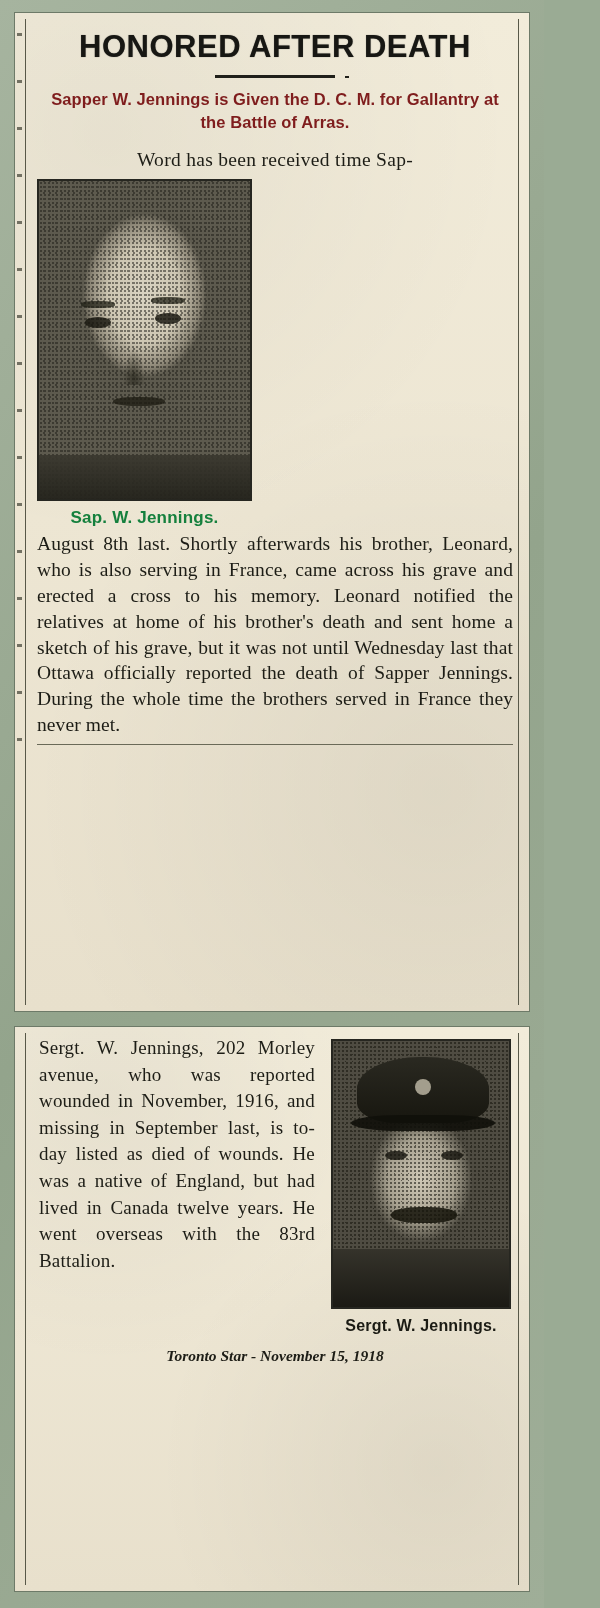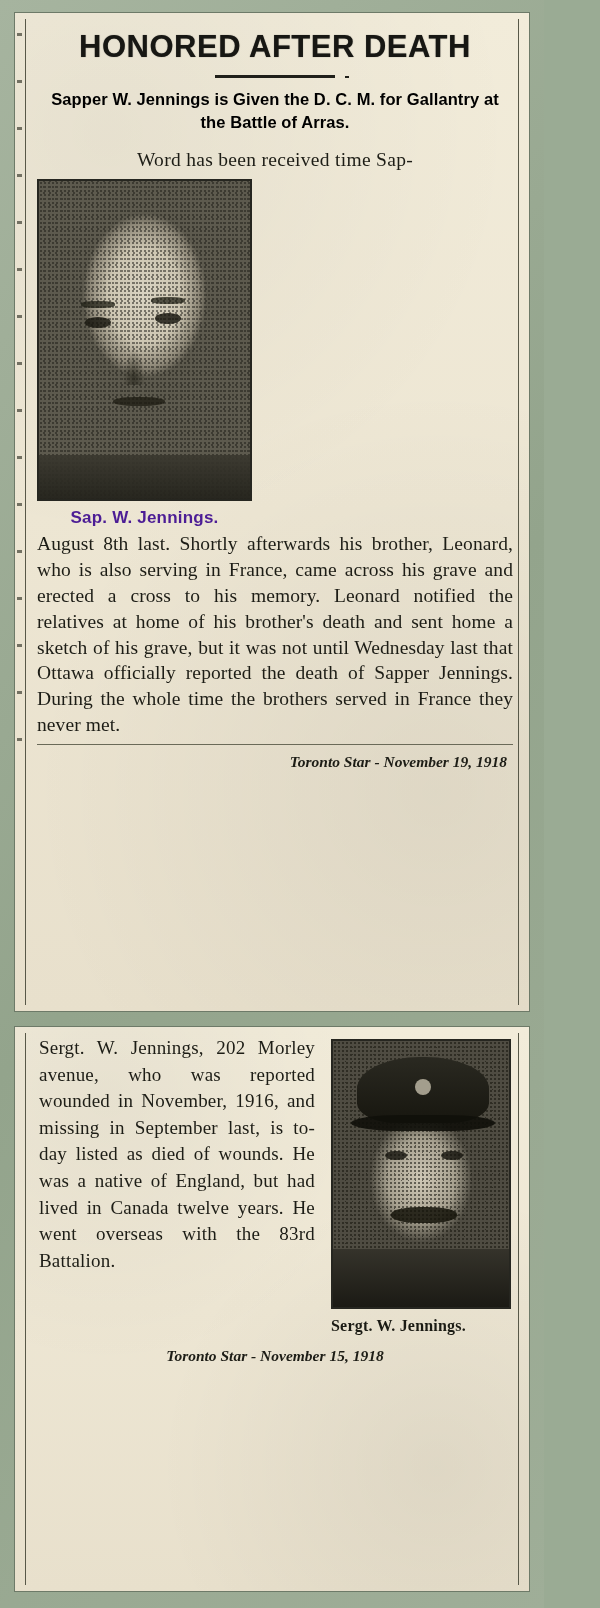--- a/index.html
+++ b/index.html
@@ -104,21 +104,21 @@
     height: 2px;
     background: #20201a;
   }
   h2.subhead {
     font-family: "Liberation Sans", sans-serif;
     font-weight: bold;
     font-size: 16.5px;
     text-align: center;
     line-height: 1.42;
     margin: 0 4px 12px 4px;
-    color: #000000;
+    color: #7f1d1d;
     letter-spacing: .1px;
   }
 
   
   .body-text {
     font-size: 19.5px;
     line-height: 1.33;
     color: #1d1d16;
     text-align: justify;
     font-family: "Liberation Serif", serif;
@@ -205,21 +205,21 @@
     background: linear-gradient(#3a382f, #23221b);
     opacity: .92;
   }
   .caption {
     font-family: "Liberation Sans", sans-serif;
     font-weight: bold;
     font-size: 17px;
     text-align: center;
     line-height: 1.3;
     margin-top: 6px;
-    color: #4c1d95;
+    color: #15803d;
     letter-spacing: .2px;
   }
   .col-right { overflow: hidden; }
   .col-right p {
     margin: 0;
     text-align: justify;
     font-size: 19.5px;
     line-height: 1.315;
     letter-spacing: .2px;
   }
@@ -330,24 +330,24 @@
     background: #141309;
     border-radius: 45%;
     opacity: .85;
   }
   .portrait2 .shoulders {
     position: absolute;
     left: 0; right: 0; bottom: 0; height: 58px;
     background: linear-gradient(#35332b,#1b1a14);
   }
   .caption2 {
-    font-family: Liberation Serif, serif;
+    font-family: Liberation Sans, sans-serif;
     font-weight: bold;
     font-size: 16px;
-    text-align: left;
+    text-align: center;
     margin-top: 6px;
     color: #1b1b14;
   }
   .body2 {
     font-size: 19px;
     line-height: 1.4;
     color: #1d1d16;
     text-align: justify;
     letter-spacing: .2px;
   }
@@ -414,21 +414,20 @@
 
         </div>
 
         <div class="after-figure">
           <p>August 8th last. Shortly afterwards his brother, Leonard, who is also serving in France, came across his grave and erected a cross to his memory. Leonard notified the relatives at home of his brother's death and sent home a sketch of his grave, but it was not until Wednesday last that Ottawa officially reported the death of Sapper Jennings. During the whole time the brothers served in France they never met.</p>
         </div>
 
       </div>
 
       <hr class="hr-thin">
-      <div class="source">Toronto Star - November 19, 1918</div>
     </div>
   </div>
 
   <div class="clip clip-2">
     <div class="paper"></div>
     <div class="inner2">
 
       <div class="rule-left"></div>
       <div class="rule-right"></div>
 

